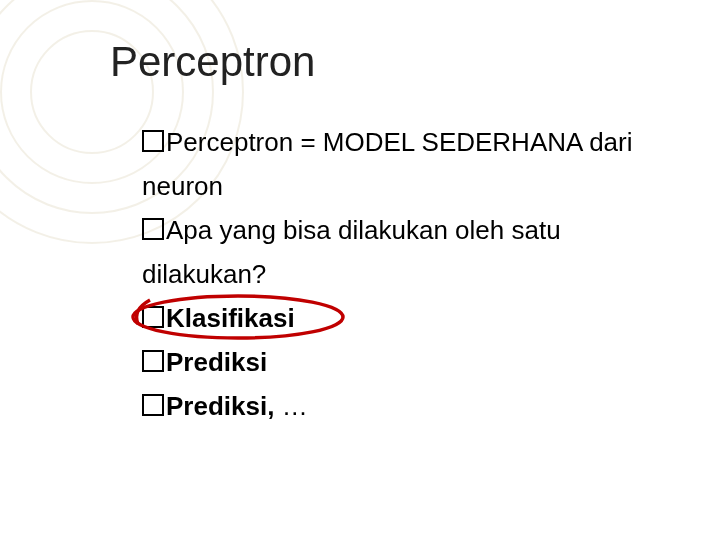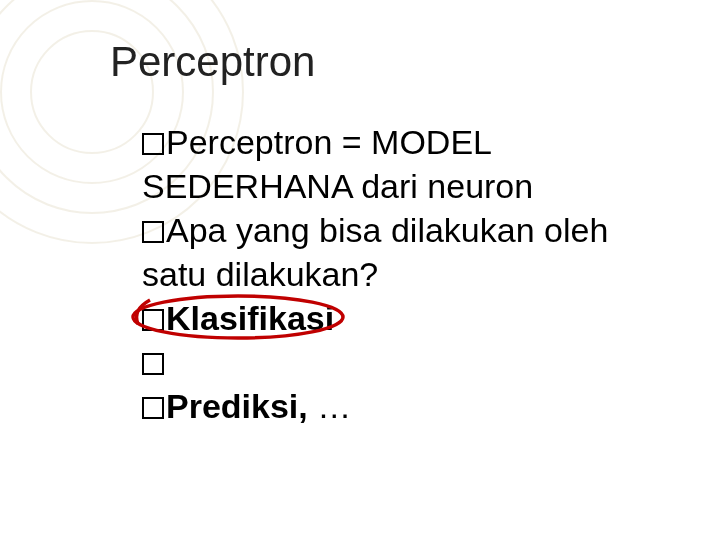--- a/index.html
+++ b/index.html
@@ -42,21 +42,21 @@
   .title {
     font-size: 42px;
     font-weight: 400;
     color: #222;
     margin-bottom: 34px;
   }
   .content {
     padding-left: 32px;
   }
   .line {
-    font-size: 34px;
+    font-size: 26px;
     line-height: 44px;
     color: #000;
   }
   .bullet-box {
     display: inline-block;
     width: 18px;
     height: 18px;
     border: 2px solid #000;
     vertical-align: -1px;
     margin-right: 2px;
@@ -106,21 +106,21 @@
         <span class="circle-mark">
           <svg viewBox="0 0 230 52">
             <ellipse cx="112" cy="27" rx="105" ry="21" fill="none" stroke="#c00000" stroke-width="3.5"></ellipse>
             <path d="M12 34 Q 6 20 24 10" fill="none" stroke="#c00000" stroke-width="3.5"></path>
           </svg>
         </span>
       </span>
     </div>
 
     <div class="line">
-      <span class="bullet-box"></span>
+      <span class="bullet-box"></span><span class="bold">Prediksi</span>
     </div>
 
     <div class="line">
       <span class="bullet-box"></span><span class="bold">Prediksi, </span><span>…</span>
     </div>
 
   </div>
 </div>
 
 </body></html>

